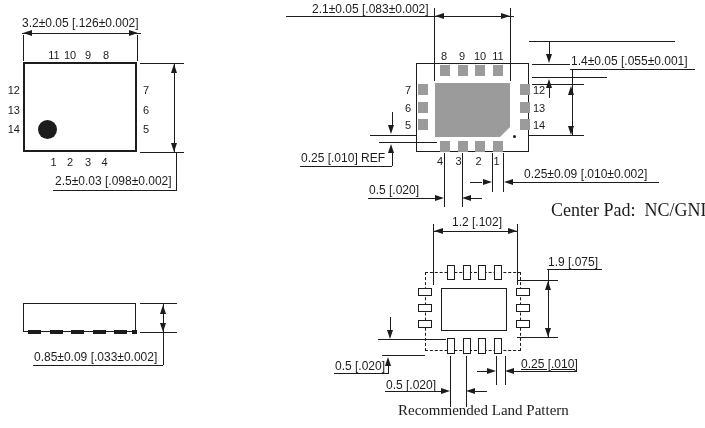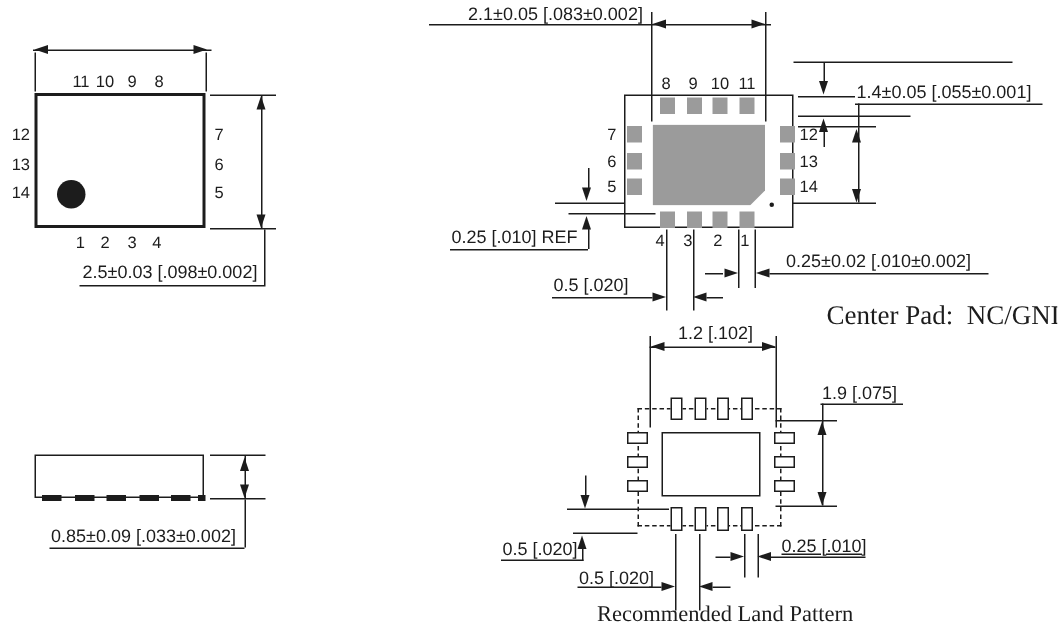--- a/index.html
+++ b/index.html
@@ -22,20 +22,21 @@
   .ar.d{border-left:3.5px solid transparent;border-right:3.5px solid transparent;border-top:9px solid var(--line,#1c1c1c);}
   .serif{position:absolute;font-family:"Liberation Serif",serif;white-space:pre;}
   .dot{position:absolute;background:var(--line,#1c1c1c);border-radius:50%;}
 </style>
 </head>
 <body>
 
 <div id="canvas">
 
   <div class="grp">
+    <div class="dim" style="left:22px;top:17px;">3.2±0.05 [.126±0.002]</div>
     <div class="h" style="left:22px;top:33px;width:119px;"></div>
     <div class="ar l" style="left:23px;top:29.5px;"></div>
     <div class="ar r" style="left:128.5px;top:29.5px;"></div>
     <div class="v" style="left:23px;top:35px;height:26px;"></div>
     <div class="v" style="left:137px;top:35px;height:26px;"></div>
 
     <div class="rect" style="left:23px;top:62px;width:110px;height:86px;border:2px solid var(--line,#1c1c1c);"></div>
     <div class="dot" style="left:38px;top:120px;width:19px;height:19px;"></div>
 
     <div class="pin" style="left:47px;top:50px;">11</div>
@@ -138,21 +139,21 @@
     <div class="ar r" style="left:434.5px;top:194.5px;"></div>
     <div class="ar l" style="left:462px;top:194.5px;"></div>
     <div class="h" style="left:471px;top:198px;width:11px;"></div>
 
     <div class="v" style="left:491.5px;top:153px;height:39px;"></div>
     <div class="v" style="left:503px;top:153px;height:39px;"></div>
     <div class="h" style="left:470px;top:182px;width:12px;"></div>
     <div class="ar r" style="left:482.5px;top:178.5px;"></div>
     <div class="ar l" style="left:503.5px;top:178.5px;"></div>
     <div class="h" style="left:512.5px;top:182px;width:146px;"></div>
-    <div class="dim" style="left:524px;top:168px;">0.25±0.02 [.010±0.002]</div>
+    <div class="dim" style="left:524px;top:168px;">0.25±0.09 [.010±0.002]</div>
 
     <div class="serif" style="left:551px;top:200px;font-size:18px;">Center Pad:  NC/GND</div>
   </div>
 
   <div class="grp">
     <div class="rect" style="left:23px;top:303px;width:111px;height:27px;border:1.5px solid var(--line,#1c1c1c);"></div>
     <div class="pad" style="left:28px;top:330px;width:13px;height:3.5px;background:var(--line,#1c1c1c);"></div>
     <div class="pad" style="left:49.5px;top:330px;width:13px;height:3.5px;background:var(--line,#1c1c1c);"></div>
     <div class="pad" style="left:71px;top:330px;width:13px;height:3.5px;background:var(--line,#1c1c1c);"></div>
     <div class="pad" style="left:92.5px;top:330px;width:13px;height:3.5px;background:var(--line,#1c1c1c);"></div>

